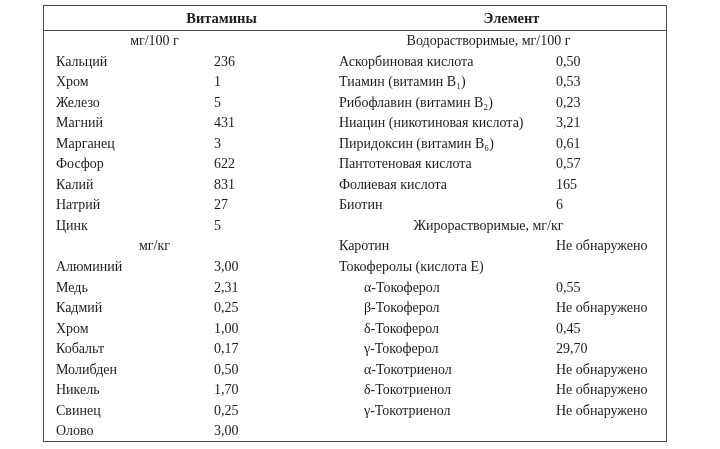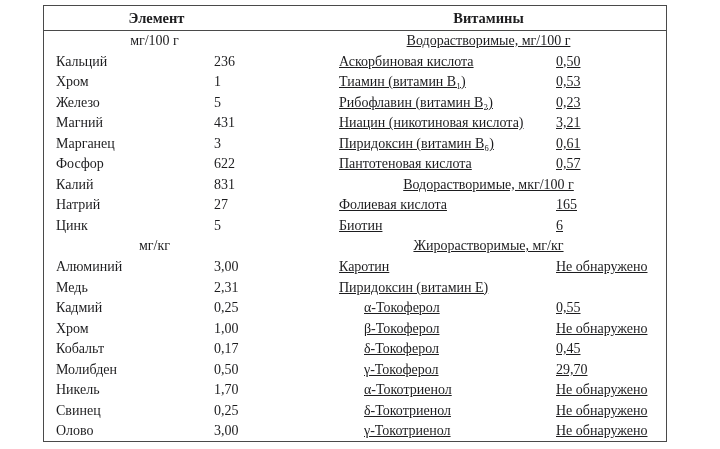--- a/index.html
+++ b/index.html
@@ -29,43 +29,43 @@
     font-weight: bold;
     font-size: 14.5px;
     flex: none;
   }
   .header-cell { box-sizing: border-box; }
   .header-cell.hleft  { width: 267px; text-align: center; padding-right: 42px; }
   .header-cell.hright { flex: 1; text-align: center; }
   .tbody { flex: 1; display: flex; }
   .col { display: flex; flex-direction: column; box-sizing: border-box; }
   .col-left  { width: 267px; }
-  .col-right { flex: 1; text-decoration: underline; }
+  .col-right { flex: 1; }
   .row {
     height: 20.55px;
     display: flex;
     align-items: center;
     font-size: 14px;
     line-height: 20.55px;
     white-space: nowrap;
   }
   .col-left  .label { width: 170px; padding-left: 12px; box-sizing: border-box; }
   .col-right .label { width: 245px; padding-left: 28px; box-sizing: border-box; }
   .col-right .row.indent .label { padding-left: 53px; }
   .value { flex: 1; }
   .row.subheader { display: block; text-align: center; }
   .col-left  .row.subheader { padding-right: 46px; }
 </style>
 </head>
 <body>
 
 <div class="table">
   <div class="header-row">
+    <div class="header-cell hright">Витамины</div>
     <div class="header-cell hleft">Элемент</div>
-    <div class="header-cell hright">Витамины</div>
   </div>
   <div class="tbody">
     <div class="col col-left">
         <div class="row subheader">мг/100 г</div>
         <div class="row">
           <span class="label">Кальций</span>
           <span class="value">236</span>
         </div>
         <div class="row">
           <span class="label">Хром</span>
@@ -156,36 +156,35 @@
           <span class="value">3,21</span>
         </div>
         <div class="row">
           <span class="label">Пиридоксин (витамин B₆)</span>
           <span class="value">0,61</span>
         </div>
         <div class="row">
           <span class="label">Пантотеновая кислота</span>
           <span class="value">0,57</span>
         </div>
-        <div class="row subheader">Водорастворимые, мкг/100 г</div>
         <div class="row">
           <span class="label">Фолиевая кислота</span>
           <span class="value">165</span>
         </div>
         <div class="row">
           <span class="label">Биотин</span>
           <span class="value">6</span>
         </div>
         <div class="row subheader">Жирорастворимые, мг/кг</div>
         <div class="row">
           <span class="label">Каротин</span>
           <span class="value">Не обнаружено</span>
         </div>
         <div class="row">
-          <span class="label">Пиридоксин (витамин Е)</span>
+          <span class="label">Токоферолы (кислота Е)</span>
           <span class="value"></span>
         </div>
         <div class="row indent">
           <span class="label">α-Токоферол</span>
           <span class="value">0,55</span>
         </div>
         <div class="row indent">
           <span class="label">β-Токоферол</span>
           <span class="value">Не обнаружено</span>
         </div>

